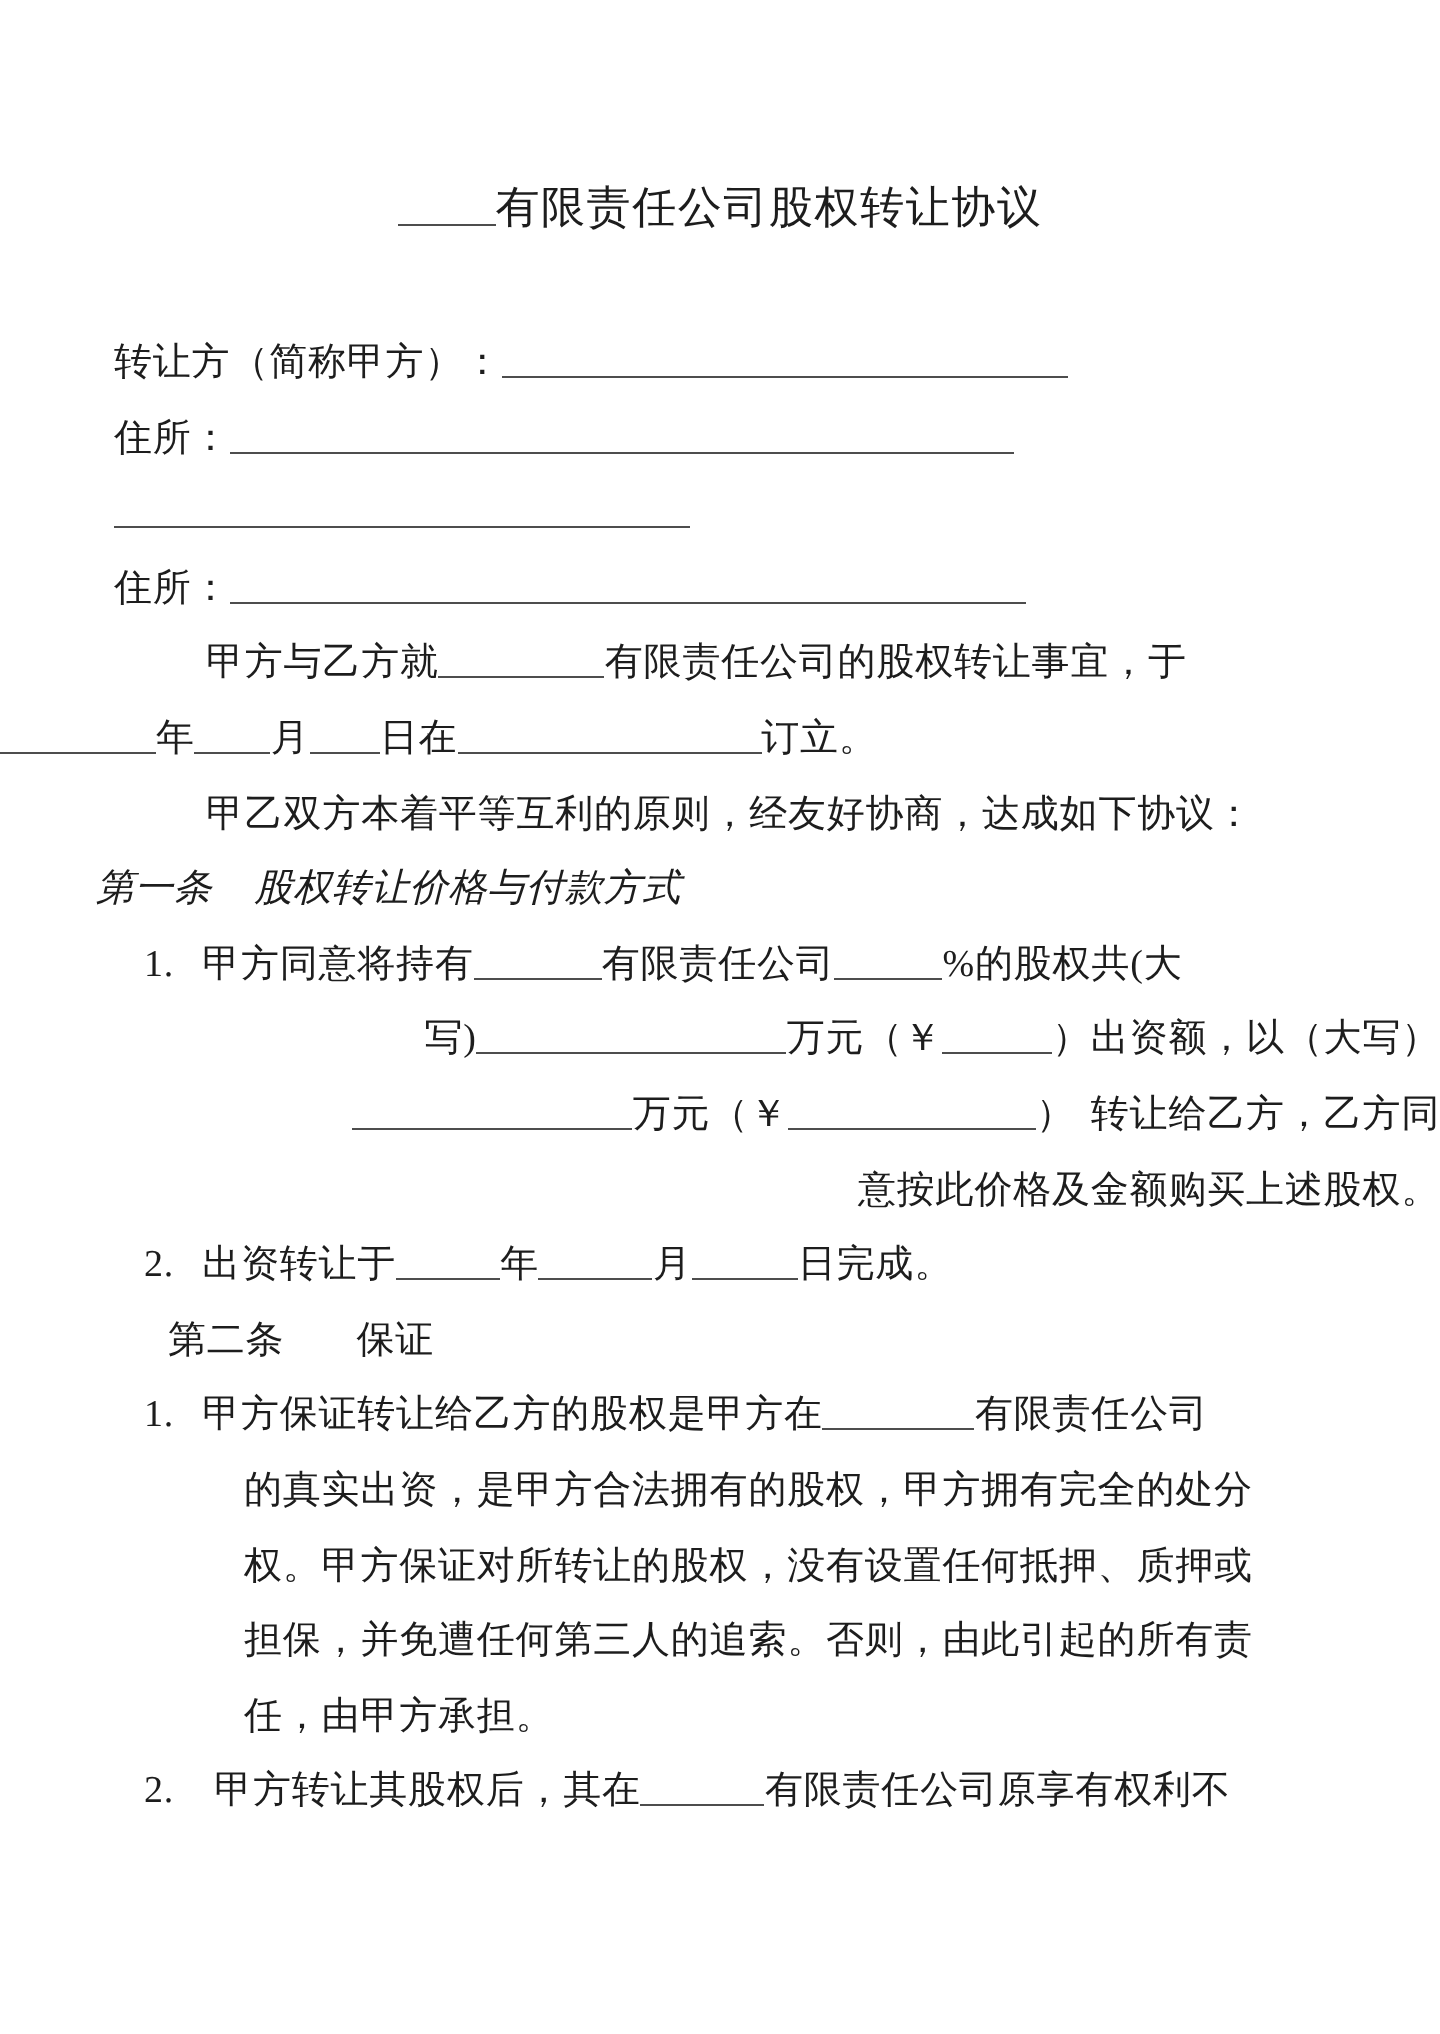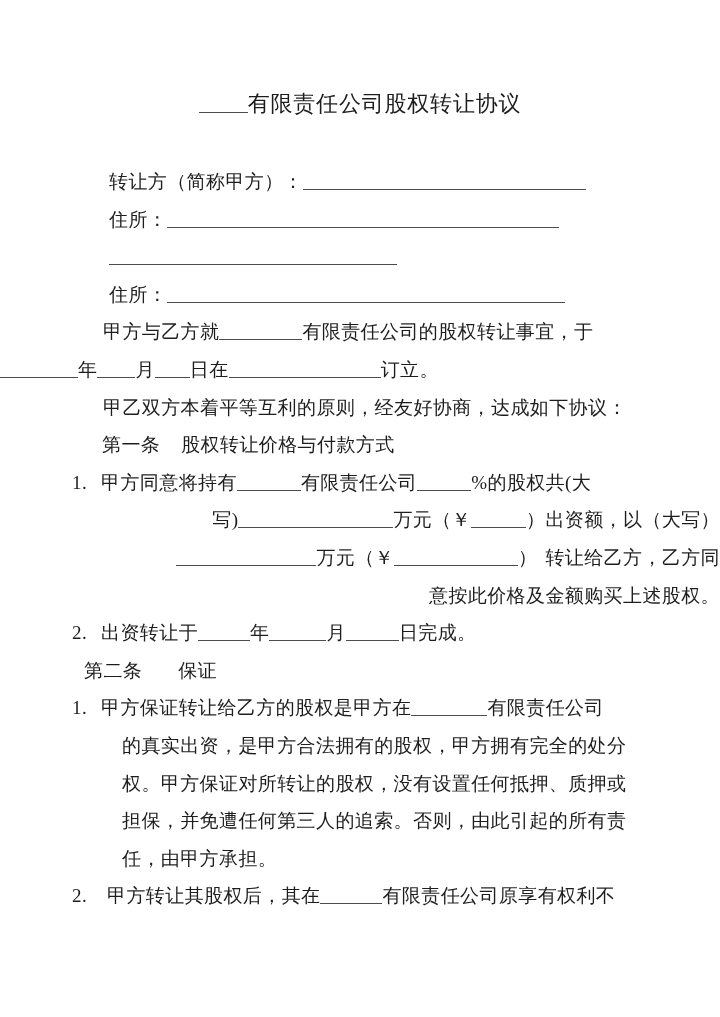--- a/index.html
+++ b/index.html
@@ -27,24 +27,24 @@
   }
   
   .line.title {
     font-size: 22px;
     line-height: 34px;
     letter-spacing: 0.8px;
     text-align: center;
     margin-bottom: 42px;
     padding-left: 0;
   }
-  .line.field  { padding-left: 109px; }  
+  .line.field  { padding-left: 57px; }  
   .line.indent { padding-left: 103px; }  
   .line.flush  {  }  
-  .line.h1     { padding-left: 102px; }  
+  .line.h1     { padding-left: 48px; font-style: italic; }  
   .line.h2     { padding-left: 84px; }  
   .line.item   { padding-left: 72px; }  
   .line.cont   { padding-left: 54px; text-align: right; }  
   .line.cont2  { padding-left: 122px; }  
 
   .blank {
     display: inline-block;
     height: 20px;
     border-bottom: 1.5px solid var(--underline-color, #4d4d4d);
     position: relative;

